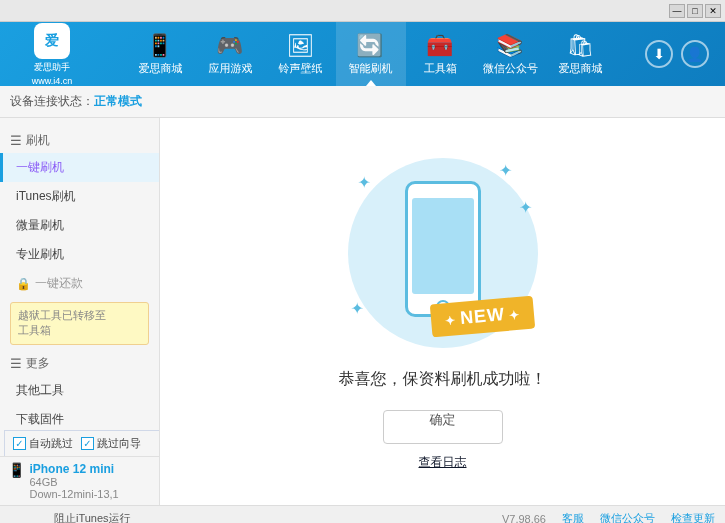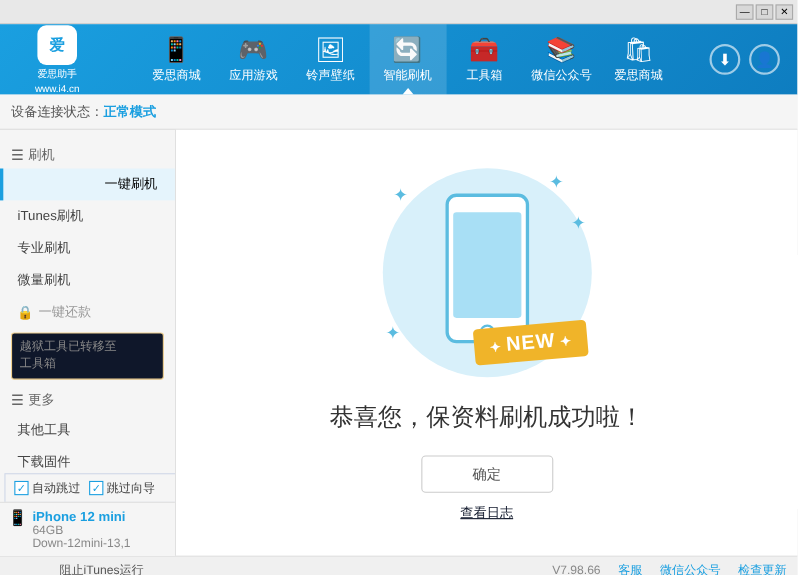--- a/index.html
+++ b/index.html
@@ -130,40 +130,39 @@
     }
     .sidebar-item {
       padding: 6px 16px;
       cursor: pointer;
       color: #444;
       font-size: 12px;
       display: flex;
       align-items: center;
     }
     .sidebar-item.active {
-      color: #000000;
+      color: #8b5cf6;
       background: #e5f4fc;
       border-left: 3px solid #1a9fe0;
       padding-left: 13px;
-      justify-content: flex-end;
     }
     .sidebar-disabled {
       padding: 6px 16px;
       color: #999;
       font-size: 12px;
       display: flex;
       align-items: center;
       cursor: not-allowed;
     }
     .sidebar-disabled .lock-icon {
       margin-right: 4px;
     }
     .sidebar-notice {
       margin: 4px 10px;
-      background: #0f172a;
+      background: #fef9c3;
       border: 1px solid #f0d090;
       border-radius: 3px;
       padding: 5px 7px;
       font-size: 11px;
       color: #888;
       line-height: 1.4;
     }
     .sidebar-more-header {
       display: flex;
       align-items: center;
@@ -250,35 +249,35 @@
       margin-right: 4px;
       font-size: 12px;
     }
     .new-badge::after {
       content: '✦';
       margin-left: 4px;
       font-size: 12px;
     }
 
     .success-text {
-      font-size: 22px;
+      font-size: 16px;
       color: #333;
       margin-bottom: 20px;
     }
     .confirm-btn {
       width: 120px;
       height: 34px;
       border: 1px solid #ccc;
       background: white;
       color: #555;
       border-radius: 4px;
       cursor: pointer;
       font-size: 13px;
       display: flex;
-      align-items: center;
+      align-items: flex-start;
       justify-content: center;
       margin-bottom: 10px;
     }
     .alt-link {
       color: #0f172a;
       cursor: pointer;
       font-size: 12px;
       text-decoration: underline;
     }
 
@@ -411,24 +410,24 @@
       <span class="sidebar-section-icon">☰</span>
       <span>刷机</span>
     </div>
     <div class="sidebar-item active">
       <span>一键刷机</span>
     </div>
     <div class="sidebar-item">
       <span>iTunes刷机</span>
     </div>
     <div class="sidebar-item">
+      <span>微量刷机</span>
+    </div>
+    <div class="sidebar-item">
       <span>专业刷机</span>
-    </div>
-    <div class="sidebar-item">
-      <span>微量刷机</span>
     </div>
     <div class="sidebar-disabled">
       <span class="lock-icon">🔒</span>
       <span>一键还款</span>
     </div>
     <div class="sidebar-notice">
       <span>越狱工具已转移至<br>工具箱</span>
     </div>
     <div class="sidebar-more-header">
       <span class="sidebar-section-icon">☰</span>

